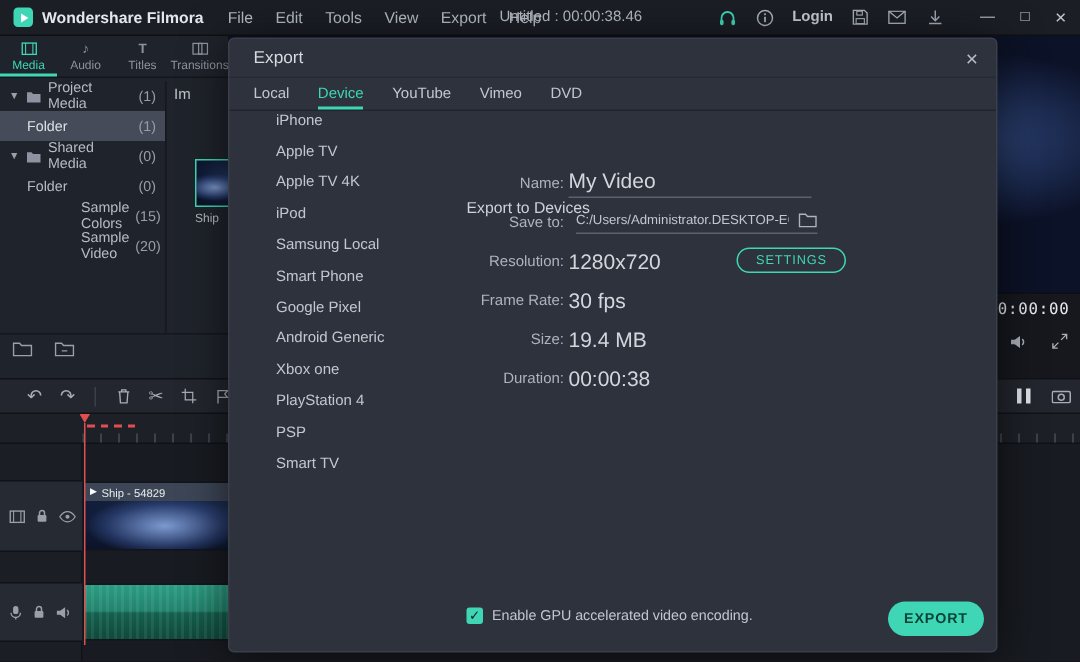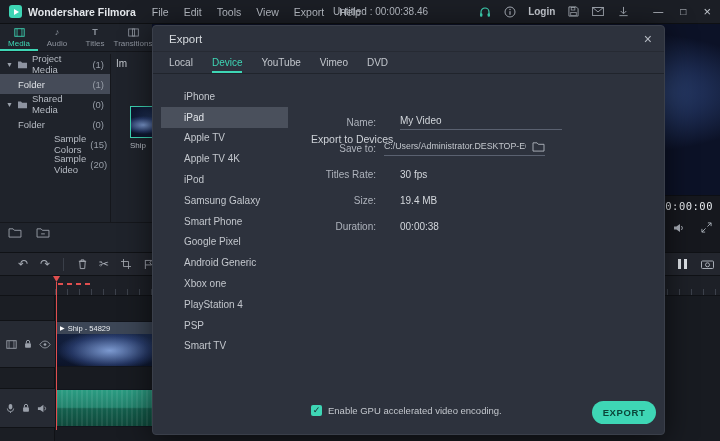--- a/index.html
+++ b/index.html
@@ -78,28 +78,28 @@
      background:linear-gradient(180deg,#2b9c82 0%,#23836d 48%,#14604e 52%,#0f4a3c 100%);}
   .clip.audio:before{content:"";position:absolute;inset:0;background:repeating-linear-gradient(90deg,rgba(255,255,255,.07) 0 2px,transparent 2px 5px);}
 
   
   .dialog{position:absolute;left:152px;top:25px;width:513px;height:410px;background:#2d323d;border:1px solid #3a3f4a;border-radius:4px;box-shadow:0 4px 30px rgba(0,0,0,.6);z-index:10;}
   .dlg-header{height:26px;display:flex;align-items:center;padding:0 16px;border-bottom:1px solid #262a33;font-size:11.5px;color:#d6dade;}
   .dlg-close{margin-left:auto;font-size:14px;color:#b7bcc4;line-height:1;margin-right:-4px;}
   .dlg-tabs{height:22px;display:flex;align-items:center;gap:19px;padding:0 16px;border-bottom:1px solid #20242c;font-size:10px;color:#c3c7cd;}
   .dtab{height:100%;display:flex;align-items:center;}
   .dtab.active{color:#3ED6B5;box-shadow:inset 0 -2px 0 #3ED6B5;}
-  .device-list{position:absolute;top:60px;left:8px;width:127px;}
+  .device-list{position:absolute;top:44px;left:8px;width:127px;}
   .ditem{height:20.8px;display:flex;align-items:center;padding-left:23px;font-size:10px;color:#c3c7cd;}
   .ditem.selected{background:#4a505c;color:#e2e5e9;}
   .dlg-section-title{position:absolute;top:59px;left:158px;font-size:10.5px;color:#ced2d8;margin-top:48px;}
   .form{position:absolute;top:83px;left:151px;width:350px;}
   .frow{height:26px;display:flex;align-items:center;position:relative;}
   .flabel{width:72px;text-align:right;font-size:10px;color:#aeb3bc;flex:none;}
-  .fval{margin-left:24px;font-size:10px;color:#d3d7dc;}
+  .fval{margin-left:3px;font-size:14px;color:#d3d7dc;}
   .input-line{width:162px;border-bottom:1px solid #5a6170;padding-bottom:3px;}
   .path-wrap{margin-left:8px;display:flex;align-items:center;gap:6px;border-bottom:1px solid #5a6170;padding-bottom:3px;}
   .path-val{font-size:8.8px;color:#c3c7cd;max-width:142px;white-space:nowrap;overflow:hidden;}
   .folder-btn{color:#aeb3bc;display:flex;align-items:center;}
   .settings-btn{position:absolute;left:187px;top:4px;border:1px solid #3ED6B5;color:#3ED6B5;border-radius:9px;font-size:8.5px;letter-spacing:.6px;padding:3px 12px;background:transparent;line-height:1;}
   .dlg-footer-check{position:absolute;left:158px;top:379px;display:flex;align-items:center;gap:6px;}
   .checkbox{width:11px;height:11px;background:#3ED6B5;border-radius:2px;display:flex;align-items:center;justify-content:center;color:#1c2128;font-size:9px;line-height:1;}
   .check-label{font-size:9.5px;color:#c3c7cd;}
   .export-btn{position:absolute;right:8px;top:375px;width:64px;height:23px;border-radius:12px;background:#3ED6B5;color:#0a4438;font-size:9.5px;font-weight:bold;letter-spacing:.6px;border:none;display:flex;align-items:center;justify-content:center;}
   svg{display:block;}
@@ -373,25 +373,24 @@
     <div class="dlg-tabs">
       <span class="dtab">Local</span>
       <span class="dtab active">Device</span>
       <span class="dtab">YouTube</span>
       <span class="dtab">Vimeo</span>
       <span class="dtab">DVD</span>
     </div>
 
     <div class="device-list">
       <div class="ditem">iPhone</div>
-      <div class="ditem selected">iPad</div>
       <div class="ditem">Apple TV</div>
       <div class="ditem">Apple TV 4K</div>
       <div class="ditem">iPod</div>
-      <div class="ditem">Samsung Galaxy</div>
+      <div class="ditem">Samsung Local</div>
       <div class="ditem">Smart Phone</div>
       <div class="ditem">Google Pixel</div>
       <div class="ditem">Android Generic</div>
       <div class="ditem">Xbox one</div>
       <div class="ditem">PlayStation 4</div>
       <div class="ditem">PSP</div>
       <div class="ditem">Smart TV</div>
     </div>
 
     <div class="dlg-section-title">Export to Devices</div>
@@ -406,21 +405,26 @@
         <span class="path-wrap">
           <span class="path-val">C:/Users/Administrator.DESKTOP-E6CQ60X</span>
           <span class="folder-btn">
               <svg viewBox="0 0 14 12" width="13" height="11">
                 <path d="M1 2h4.4l1.4 1.6H13V11H1z" fill="none" stroke="currentColor"></path>
               </svg>
             </span>
         </span>
       </div>
       <div class="frow">
-        <span class="flabel">Titles Rate:</span>
+        <span class="flabel">Resolution:</span>
+        <span class="fval">1280x720</span>
+        <button class="settings-btn">SETTINGS</button>
+      </div>
+      <div class="frow">
+        <span class="flabel">Frame Rate:</span>
         <span class="fval">30 fps</span>
       </div>
       <div class="frow">
         <span class="flabel">Size:</span>
         <span class="fval">19.4 MB</span>
       </div>
       <div class="frow">
         <span class="flabel">Duration:</span>
         <span class="fval">00:00:38</span>
       </div>

